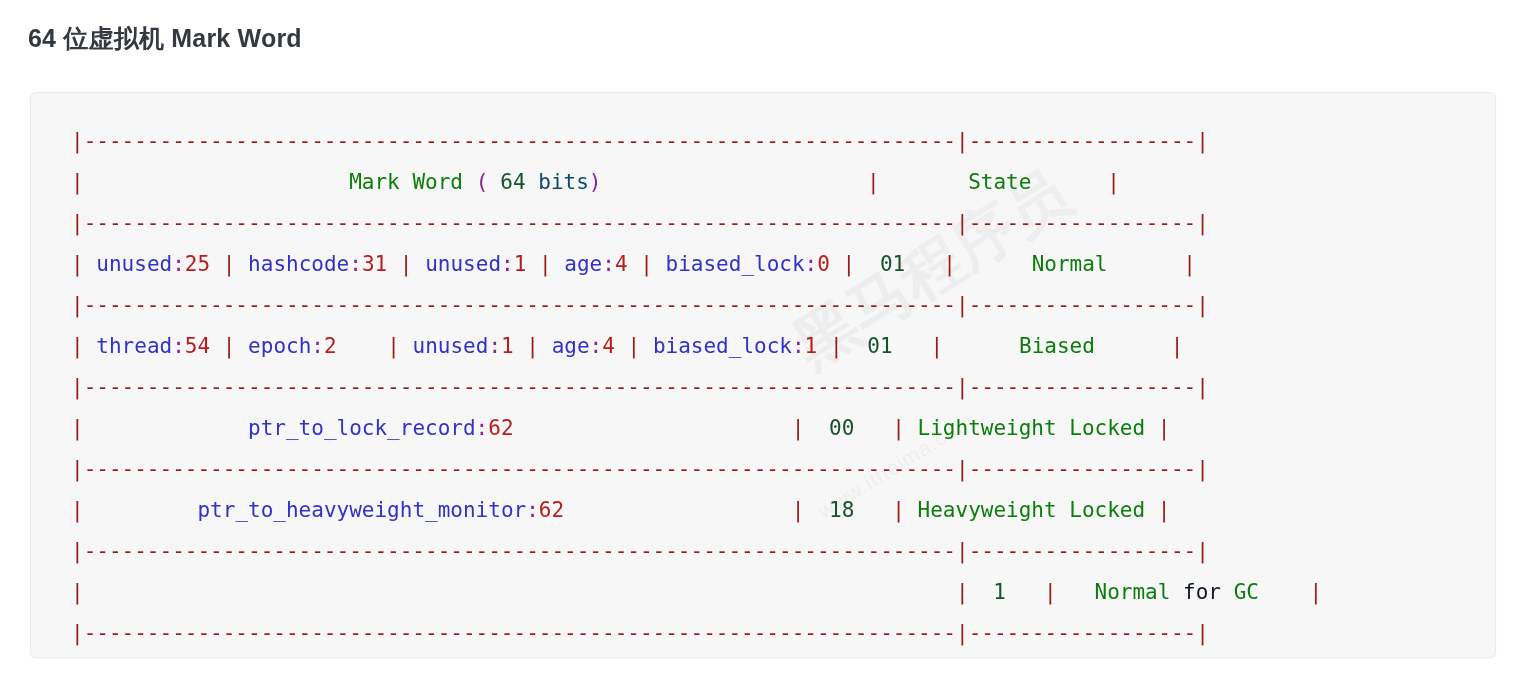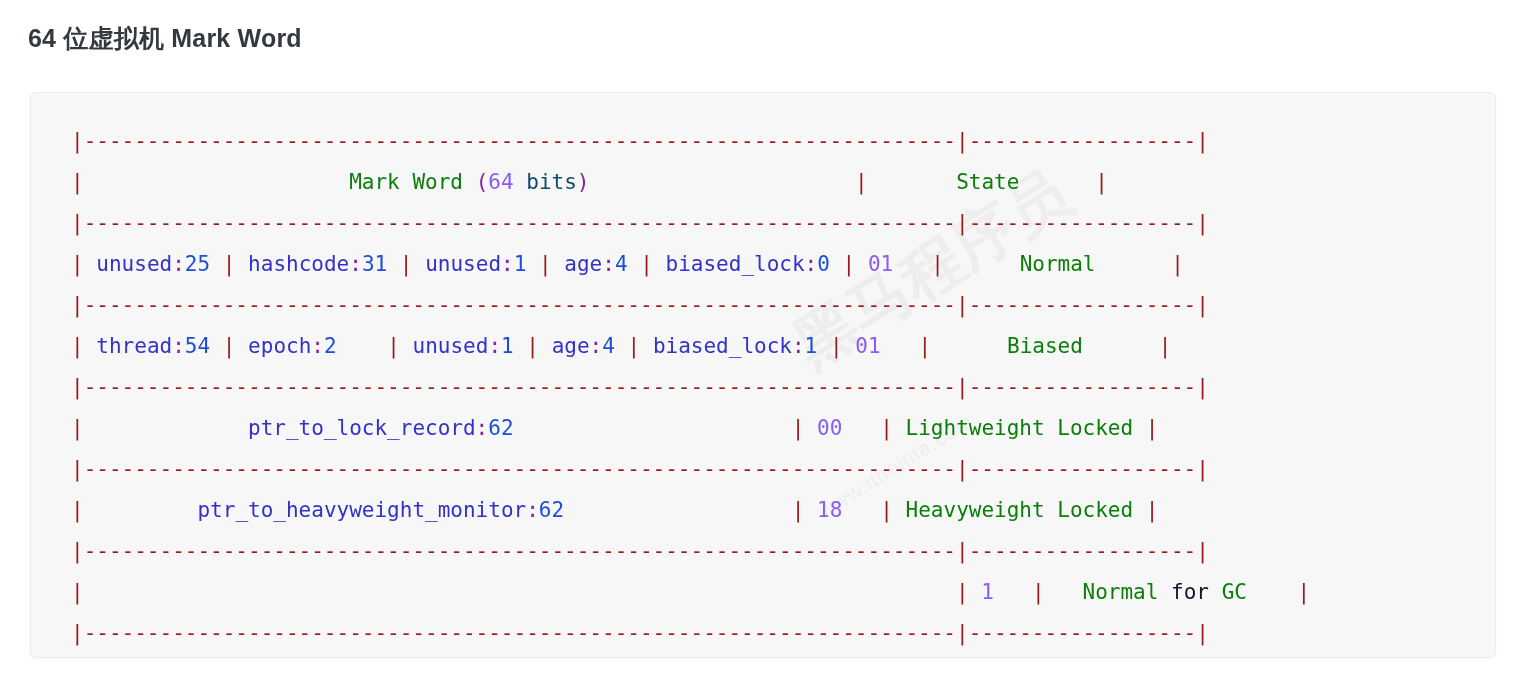--- a/index.html
+++ b/index.html
@@ -76,24 +76,24 @@
     line-height: 41px;
     white-space: pre;
     letter-spacing: 0px;
     tab-size: 4;
   }
 
   
   .t-punc { color: #9a1a1a; }        
   .t-name { color: #3232c8; }        
   .t-colon { color: #8a1fa0; }       
-  .t-num { color: #1d4ed8; margin-top: 28px; }         
+  .t-num { color: #b91c1c; margin-top: 28px; }         
   .t-green { color: #0b7d0b; }       
   .t-dark { color: #0c4a6e; }        
-  .t-teal { color: #8b5cf6; }        
+  .t-teal { color: #14532d; margin-left: 12px; }        
   .t-kw { color: #0f172a; }          
 </style>
 </head>
 <body>
 
 <div class="page-title">64 位虚拟机 Mark Word</div>
 
 <div class="code-block">
 
   <div class="watermark">

